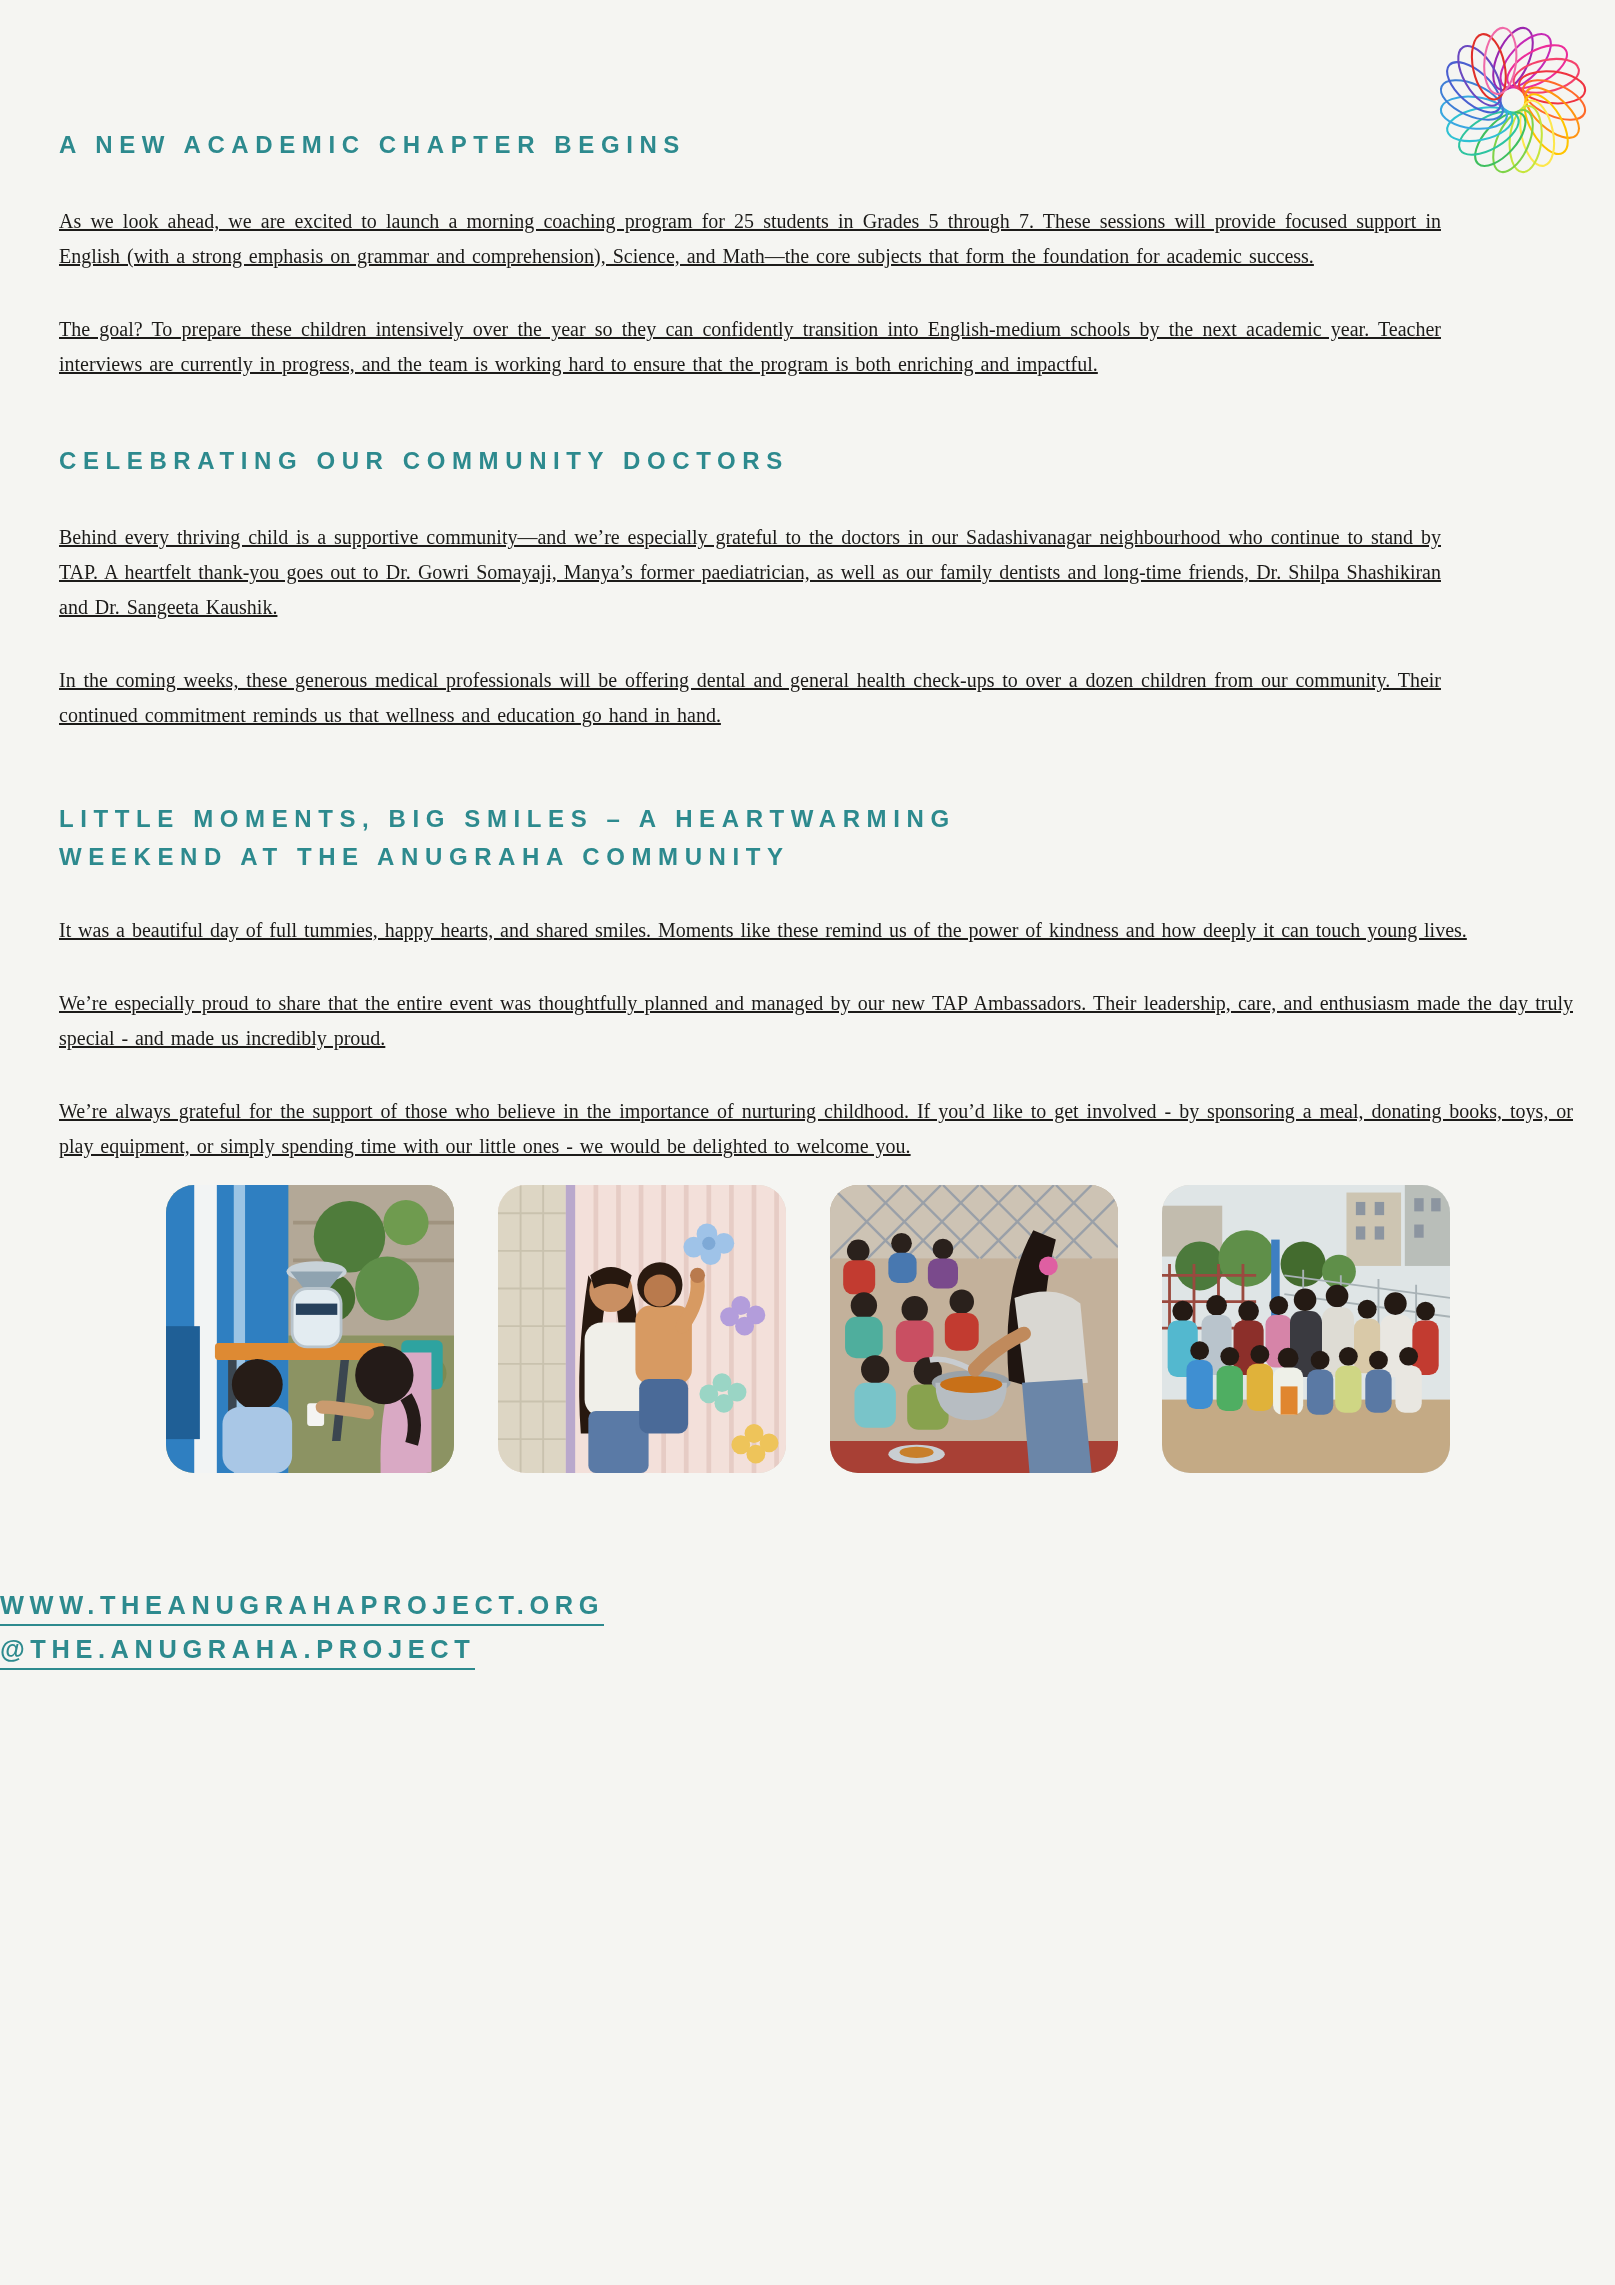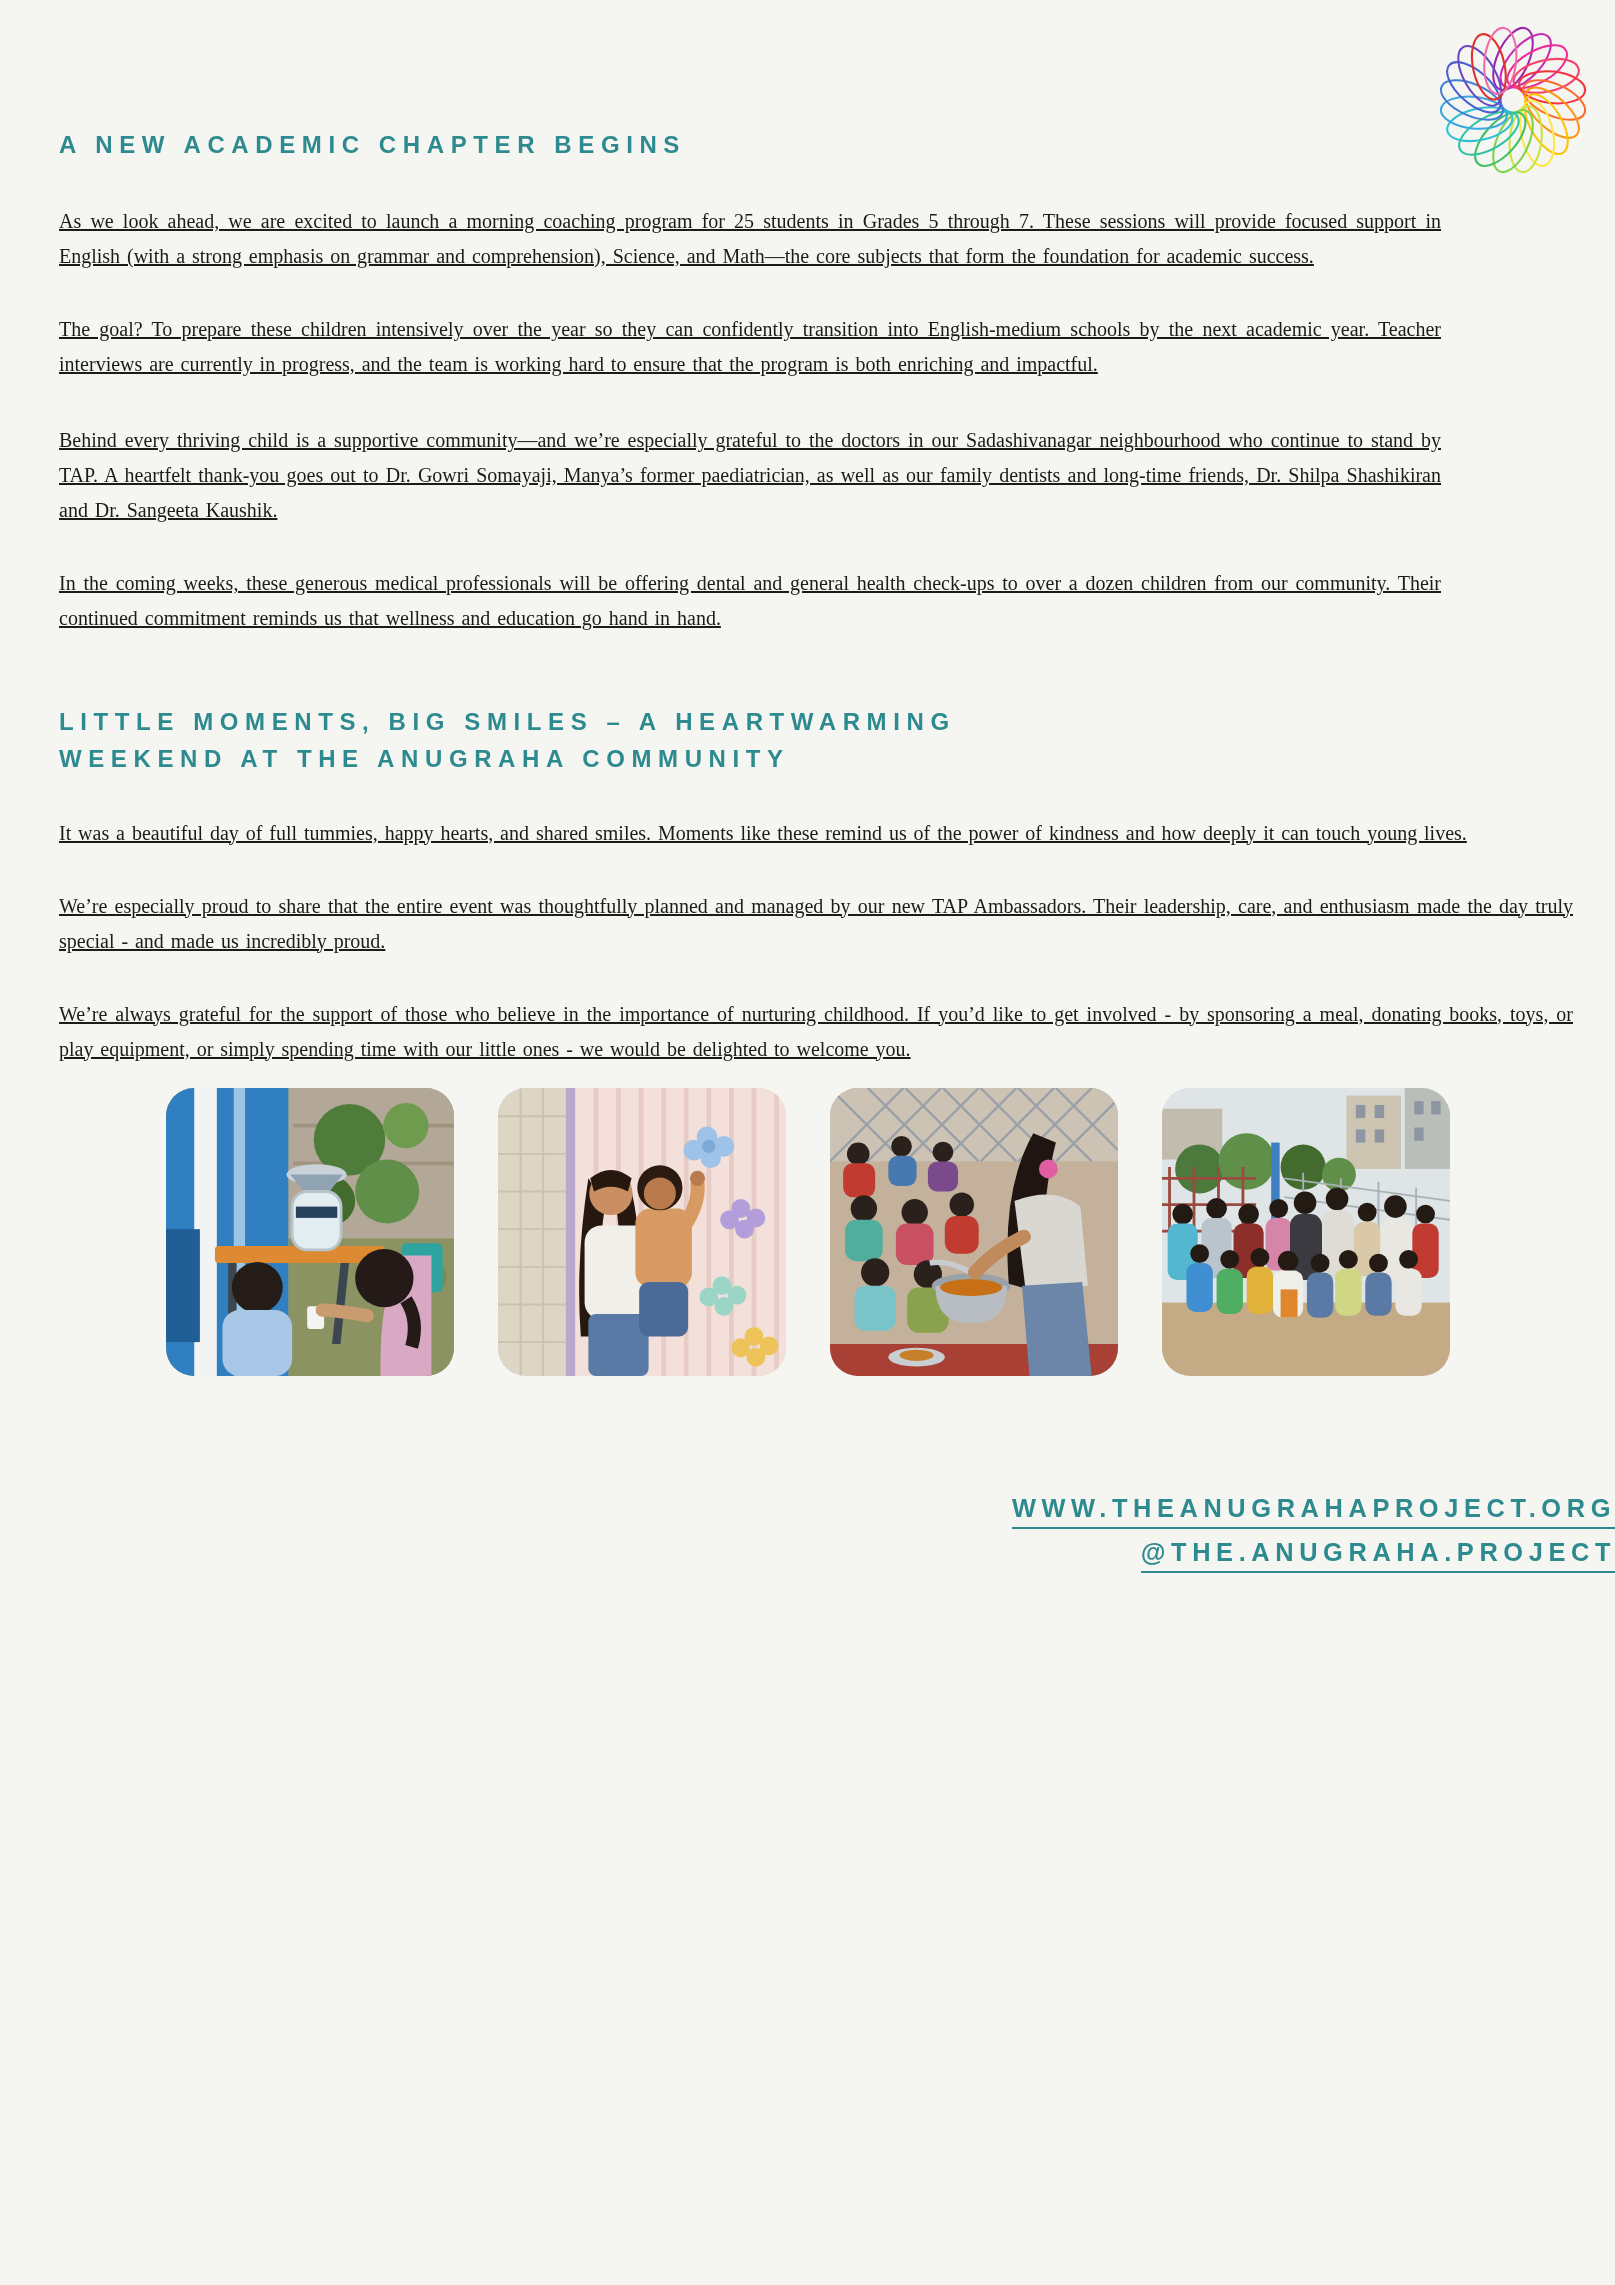--- a/index.html
+++ b/index.html
@@ -63,23 +63,22 @@
     border-radius:28px;
     overflow:hidden;
     margin:0;
     flex:0 0 auto;
     background:#ded8cc;
   }
   .photo svg{display:block;width:100%;height:100%;}
   
   .footer{
     margin-top:109px;
-    text-align:right;
+    text-align:left;
     font-family:"Liberation Sans", sans-serif;
-    padding-left:26px;
   }
   .footer a{
     display:inline-block;
     font-weight:700;
     font-size:25.4px;
     letter-spacing:5.6px;
     color:var(--accent,#2d8a8e);
     text-decoration:none;
     border-bottom:2.8px solid var(--accent,#2d8a8e);
     padding-bottom:3.8px;
@@ -153,20 +152,21 @@
         <g transform="rotate(342)">
           <ellipse transform="translate(0,-52) rotate(24)" rx="20" ry="42" fill="none" stroke="#f06aa8" stroke-width="2.6"></ellipse>
         </g>
       </svg>
   </div>
 
   <h2 class="heading h1">A NEW ACADEMIC CHAPTER BEGINS</h2>
   <p class="body-par first-par">As we look ahead, we are excited to launch a morning coaching program for 25 students in Grades 5 through 7. These sessions will provide focused support in English (with a strong emphasis on grammar and comprehension), Science, and Math—the core subjects that form the foundation for academic success.</p>
   <p class="body-par">The goal? To prepare these children intensively over the year so they can confidently transition into English-medium schools by the next academic year. Teacher interviews are currently in progress, and the team is working hard to ensure that the program is both enriching and impactful.</p>
 
+  <h2 class="heading h2">CELEBRATING OUR COMMUNITY DOCTORS</h2>
   <p class="body-par first-par">Behind every thriving child is a supportive community—and we’re especially grateful to the doctors in our Sadashivanagar neighbourhood who continue to stand by TAP. A heartfelt thank-you goes out to Dr. Gowri Somayaji, Manya’s former paediatrician, as well as our family dentists and long-time friends, Dr. Shilpa Shashikiran and Dr. Sangeeta Kaushik.</p>
   <p class="body-par">In the coming weeks, these generous medical professionals will be offering dental and general health check-ups to over a dozen children from our community. Their continued commitment reminds us that wellness and education go hand in hand.</p>
 
   <h2 class="heading h3">LITTLE MOMENTS, BIG SMILES – A HEARTWARMING
 WEEKEND AT THE ANUGRAHA COMMUNITY</h2>
   <p class="body-par wide">It was a beautiful day of full tummies, happy hearts, and shared smiles. Moments like these remind us of the power of kindness and how deeply it can touch young lives.</p>
   <p class="body-par wide">We’re especially proud to share that the entire event was thoughtfully planned and managed by our new TAP Ambassadors. Their leadership, care, and enthusiasm made the day truly special - and made us incredibly proud.</p>
   <p class="body-par wide">We’re always grateful for the support of those who believe in the importance of nurturing childhood. If you’d like to get involved - by sponsoring a meal, donating books, toys, or play equipment, or simply spending time with our little ones - we would be delighted to welcome you.</p>
 
   <div class="photo-row">

